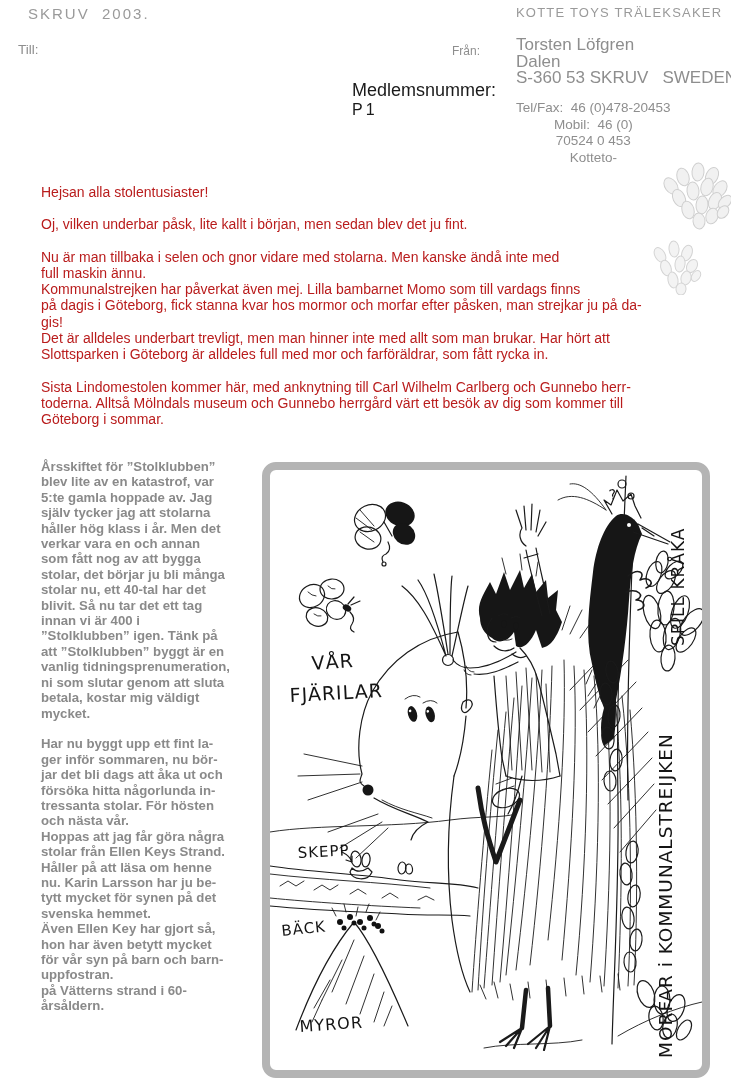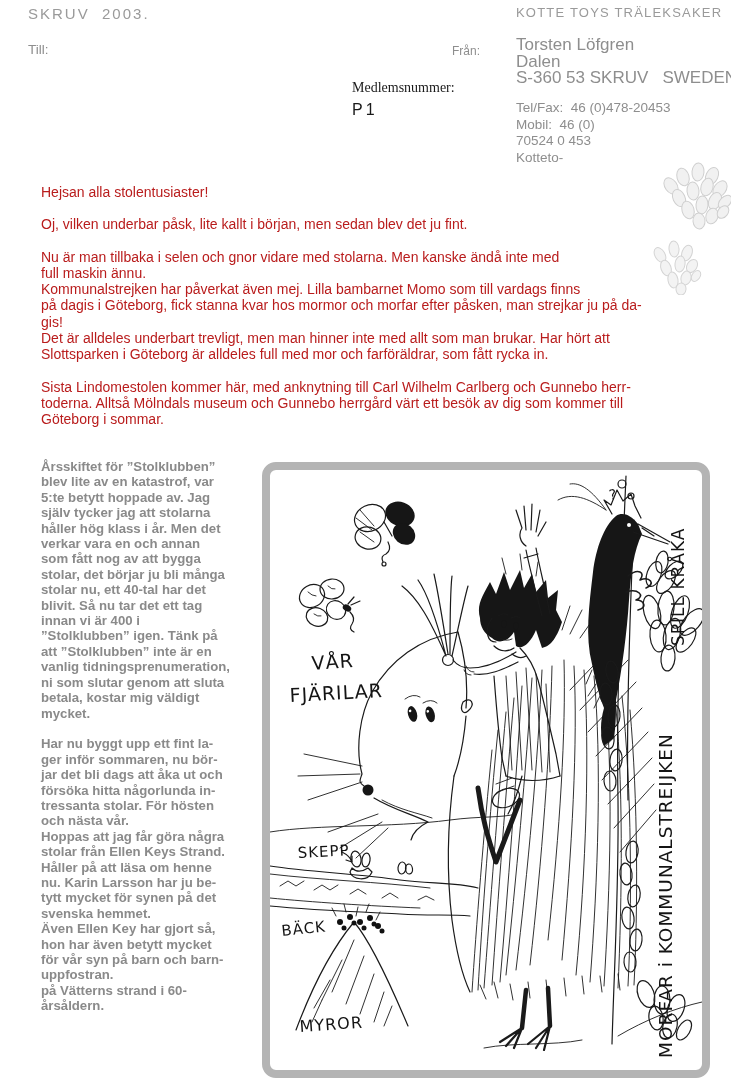--- a/index.html
+++ b/index.html
@@ -5,26 +5,26 @@
   html,body{margin:0;padding:0;}
   body{
     width:731px;height:1080px;position:relative;overflow:hidden;
     background:#ffffff;font-family:"Liberation Sans","DejaVu Sans",sans-serif;
   }
   .abs{position:absolute;}
   .pre{white-space:pre;}
   .gray{color:#8e8e8e;}
   #title-skruv{left:28px;top:5px;font-size:15px;letter-spacing:2px;color:#9a9a9a;}
   #company{left:516px;top:5px;font-size:13px;letter-spacing:1.2px;color:#9a9a9a;}
-  #till-label{left:28px;top:42px;font-size:13.5px;}
+  #till-label{left:18px;top:42px;font-size:13.5px;}
   #fran-label{left:452px;top:44px;font-size:12px;}
-  #medlems-label{left:352px;top:80px;font-size:14px;color:#1a1a1a;font-family:Liberation Serif, serif;}
+  #medlems-label{left:352px;top:80px;font-size:18px;color:#1a1a1a;}
   #medlems-value{left:352px;top:101px;font-size:16px;letter-spacing:3px;color:#1a1a1a;}
   #address-block{left:516px;top:37px;font-size:17px;line-height:16.5px;color:#8e8e8e;}
-  #contact-block{left:516px;top:100px;font-size:13.5px;line-height:16.5px;color:#8e8e8e;}
+  #contact-block{left:516px;top:100px;font-size:13.5px;line-height:16.5px;color:#8e8e8e;text-align:center;}
   #letter-block{left:41px;top:184px;width:672px;font-size:14px;line-height:16.3px;color:#b91c1c;}
   #letter-block .para{margin:0 0 16px 0;}
   #column-block{left:41px;top:459px;width:218px;font-size:13.2px;line-height:15.4px;color:#8a8a8a;font-weight:bold;}
   .line{white-space:pre;}
   #frame{
     left:262px;top:462px;width:448px;height:616px;box-sizing:border-box;
     border:8px solid #b4b4b4;border-radius:14px;background:#fff;
   }
   #frame svg{display:block;}
   .cone-a{left:653px;top:162px;}
@@ -108,31 +108,31 @@
     <div class="para">
       <div class="line">Sista Lindomestolen kommer här, med anknytning till Carl Wilhelm Carlberg och Gunnebo herr-</div>
       <div class="line">toderna. Alltså Mölndals museum och Gunnebo herrgård värt ett besök av dig som kommer till</div>
       <div class="line">Göteborg i sommar.</div>
     </div>
   </div>
 
 <div class="abs" id="column-block">
     <div class="line">Årsskiftet för ”Stolklubben”</div>
     <div class="line">blev lite av en katastrof, var</div>
-    <div class="line">5:te betytt hoppade av. Jag</div>
+    <div class="line">5:te gamla hoppade av. Jag</div>
     <div class="line">själv tycker jag att stolarna</div>
     <div class="line">håller hög klass i år. Men det</div>
     <div class="line">verkar vara en och annan</div>
     <div class="line">som fått nog av att bygga</div>
     <div class="line">stolar, det börjar ju bli många</div>
     <div class="line">stolar nu, ett 40-tal har det</div>
     <div class="line">blivit. Så nu tar det ett tag</div>
     <div class="line">innan vi är 400 i</div>
     <div class="line">”Stolklubben” igen. Tänk på</div>
-    <div class="line">att ”Stolklubben” inte är en</div>
+    <div class="line">att ”Stolklubben” byggt är en</div>
     <div class="line">vanlig tidningsprenumeration,</div>
     <div class="line">ni som slutar genom att sluta</div>
     <div class="line">betala, kostar mig väldigt</div>
     <div class="line">mycket.</div>
     <div class="line">&nbsp;</div>
     <div class="line">Har nu byggt upp ett fint la-</div>
     <div class="line">ger inför sommaren, nu bör-</div>
     <div class="line">jar det bli dags att åka ut och</div>
     <div class="line">försöka hitta någorlunda in-</div>
     <div class="line">tressanta stolar. För hösten</div>

